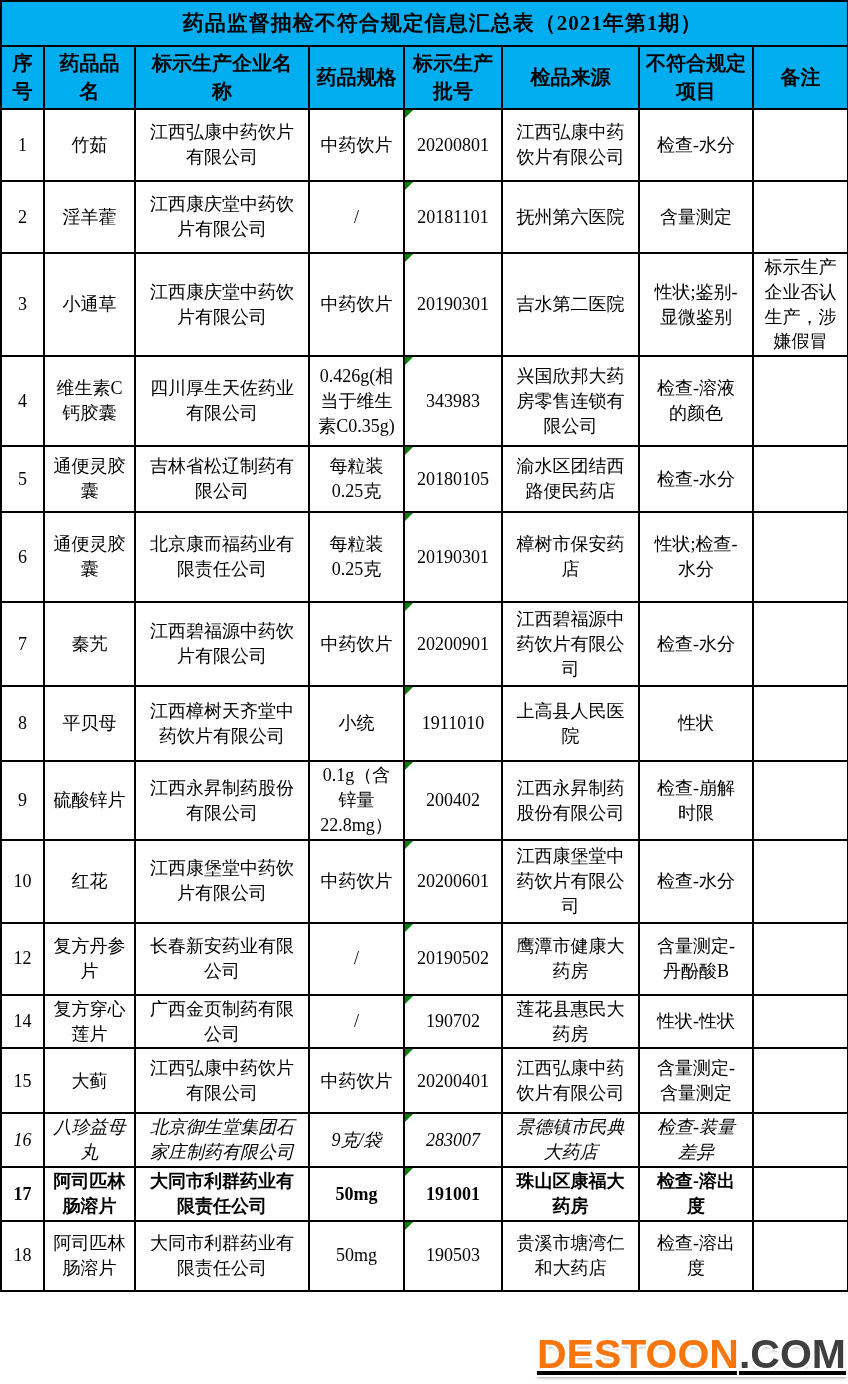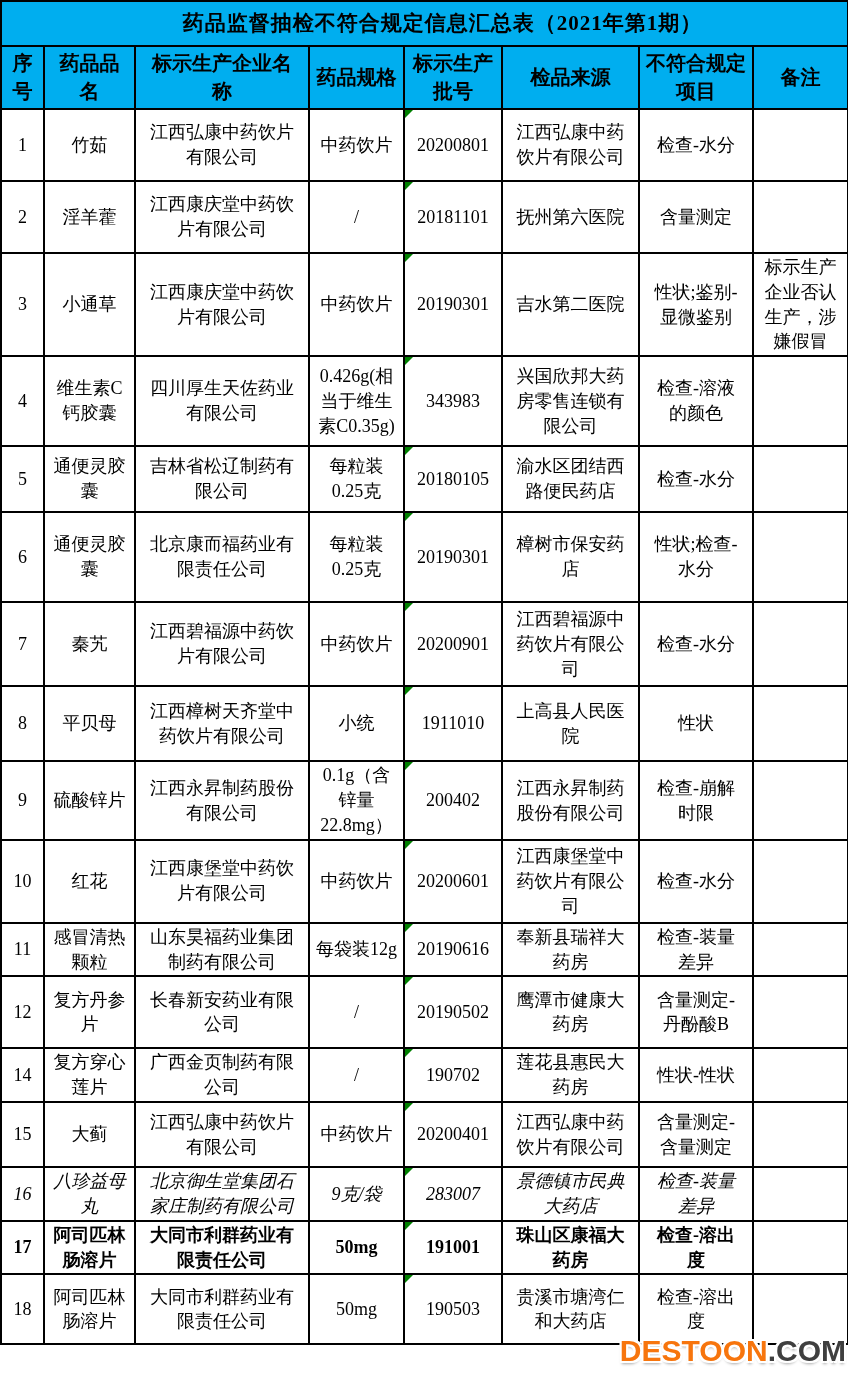--- a/index.html
+++ b/index.html
@@ -52,30 +52,31 @@
   .tri {
     position: absolute;
     top: 0; left: 0;
     width: 0; height: 0;
     border-top: 8px solid var(--flag-green, #008000);
     border-right: 8px solid transparent;
   }
   .watermark {
     position: absolute;
     right: 2px;
-    bottom: 16px;
+    bottom: 6px;
     font-family: "Liberation Sans", sans-serif;
     font-weight: bold;
-    font-size: 30px;
+    font-size: 41px;
     letter-spacing: 0px;
     white-space: nowrap;
     text-shadow:
       -2px -2px 0 #fff, 2px -2px 0 #fff,
       -2px 2px 0 #fff, 2px 2px 0 #fff,
       0 3px 3px rgba(0,0,0,0.35);
+    text-decoration: underline;
   }
   .watermark .brand { color: var(--wm-orange, #f7750d); }
   .watermark .suffix { color: var(--wm-dark, #3f3f3f); }
 </style>
 </head>
 <body>
 
 <div class="page">
   <table class="report">
     <colgroup>
@@ -239,34 +240,20 @@
       <td class="body-cell">江西康堡堂中药饮
 片有限公司</td>
       <td class="body-cell">中药饮片</td>
       <td class="body-cell cell-batch"><span class="tri"></span><span class="cell-text">20200601</span></td>
       <td class="body-cell">江西康堡堂中
 药饮片有限公
 司</td>
       <td class="body-cell">检查-水分</td>
       <td class="body-cell"></td>
     </tr>
-        <tr style="height: 46px;">
-      <td class="body-cell">11</td>
-      <td class="body-cell">感冒清热
-颗粒</td>
-      <td class="body-cell">山东昊福药业集团
-制药有限公司</td>
-      <td class="body-cell">每袋装12g</td>
-      <td class="body-cell cell-batch"><span class="tri"></span><span class="cell-text">20190616</span></td>
-      <td class="body-cell">奉新县瑞祥大
-药房</td>
-      <td class="body-cell">检查-装量
-差异</td>
-      <td class="body-cell"></td>
-    </tr>
         <tr style="height: 72px;">
       <td class="body-cell">12</td>
       <td class="body-cell">复方丹参
 片</td>
       <td class="body-cell">长春新安药业有限
 公司</td>
       <td class="body-cell">/</td>
       <td class="body-cell cell-batch"><span class="tri"></span><span class="cell-text">20190502</span></td>
       <td class="body-cell">鹰潭市健康大
 药房</td>

